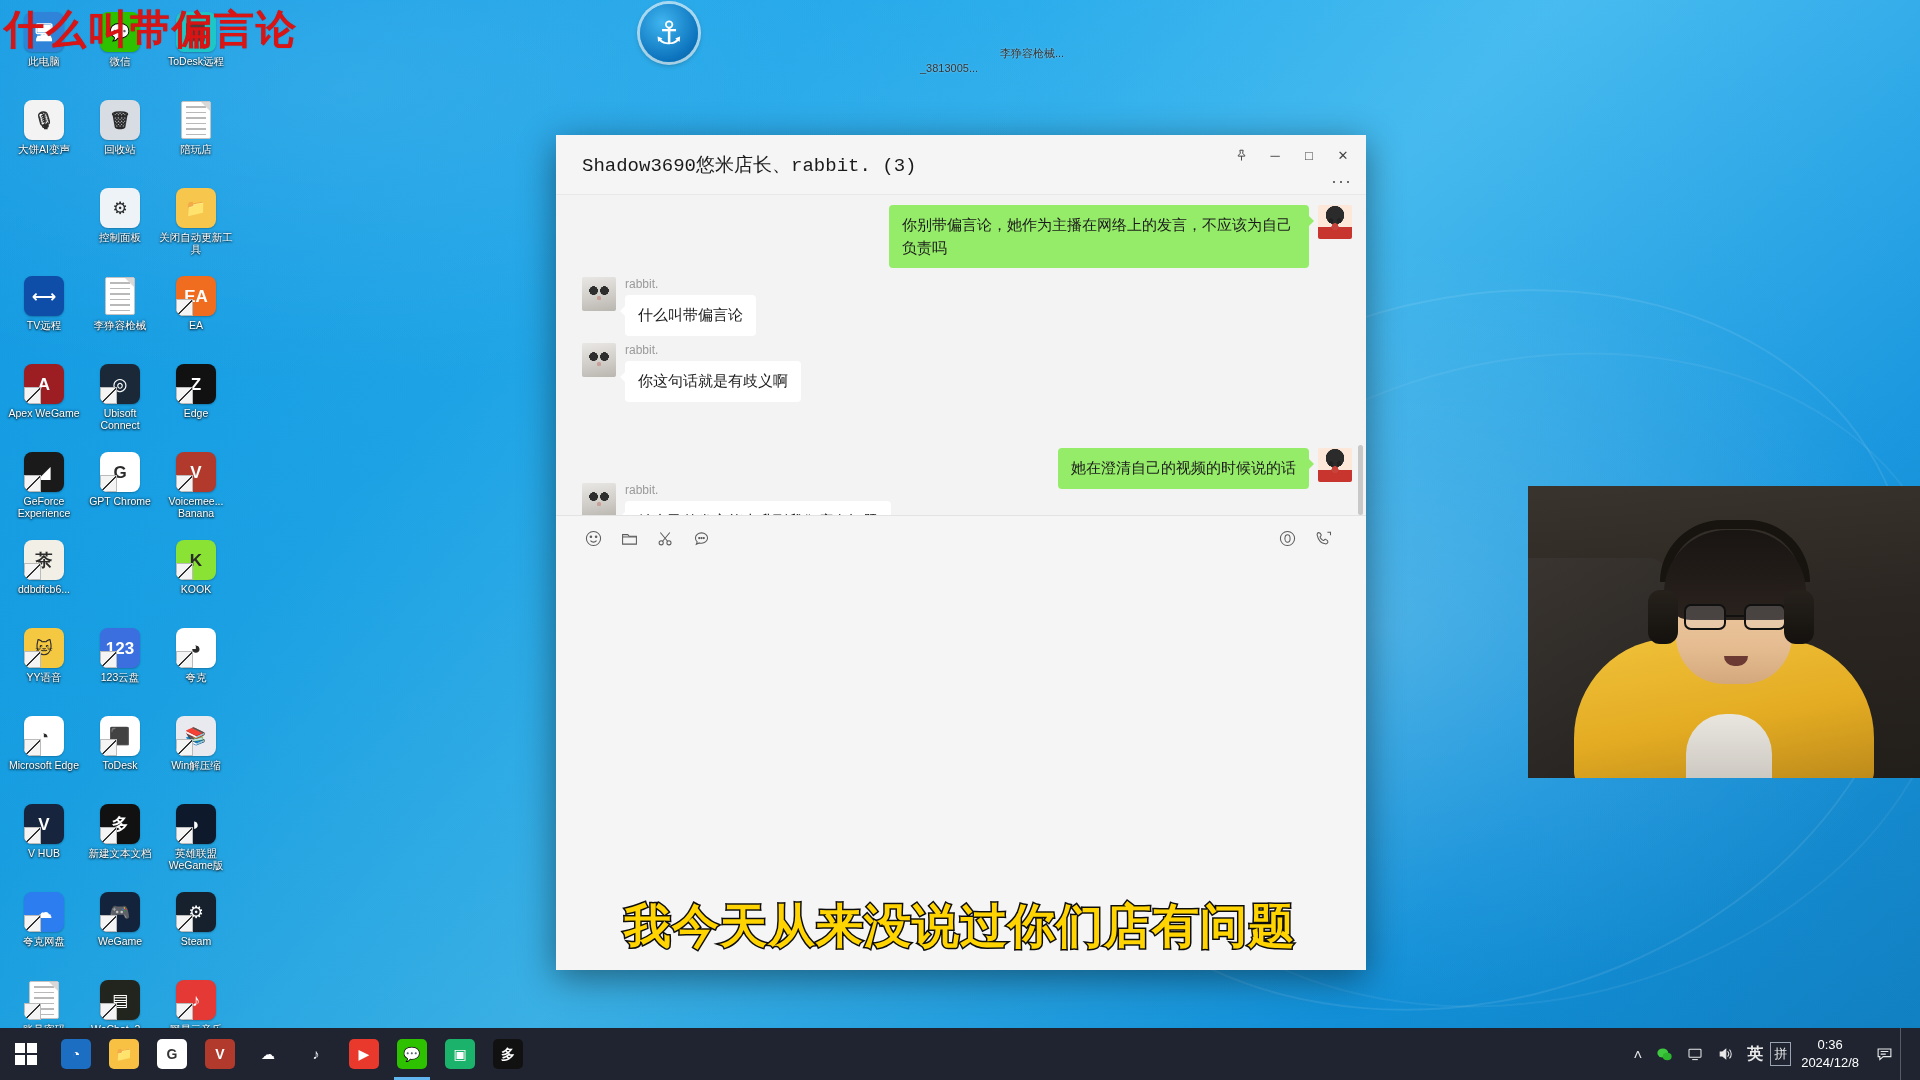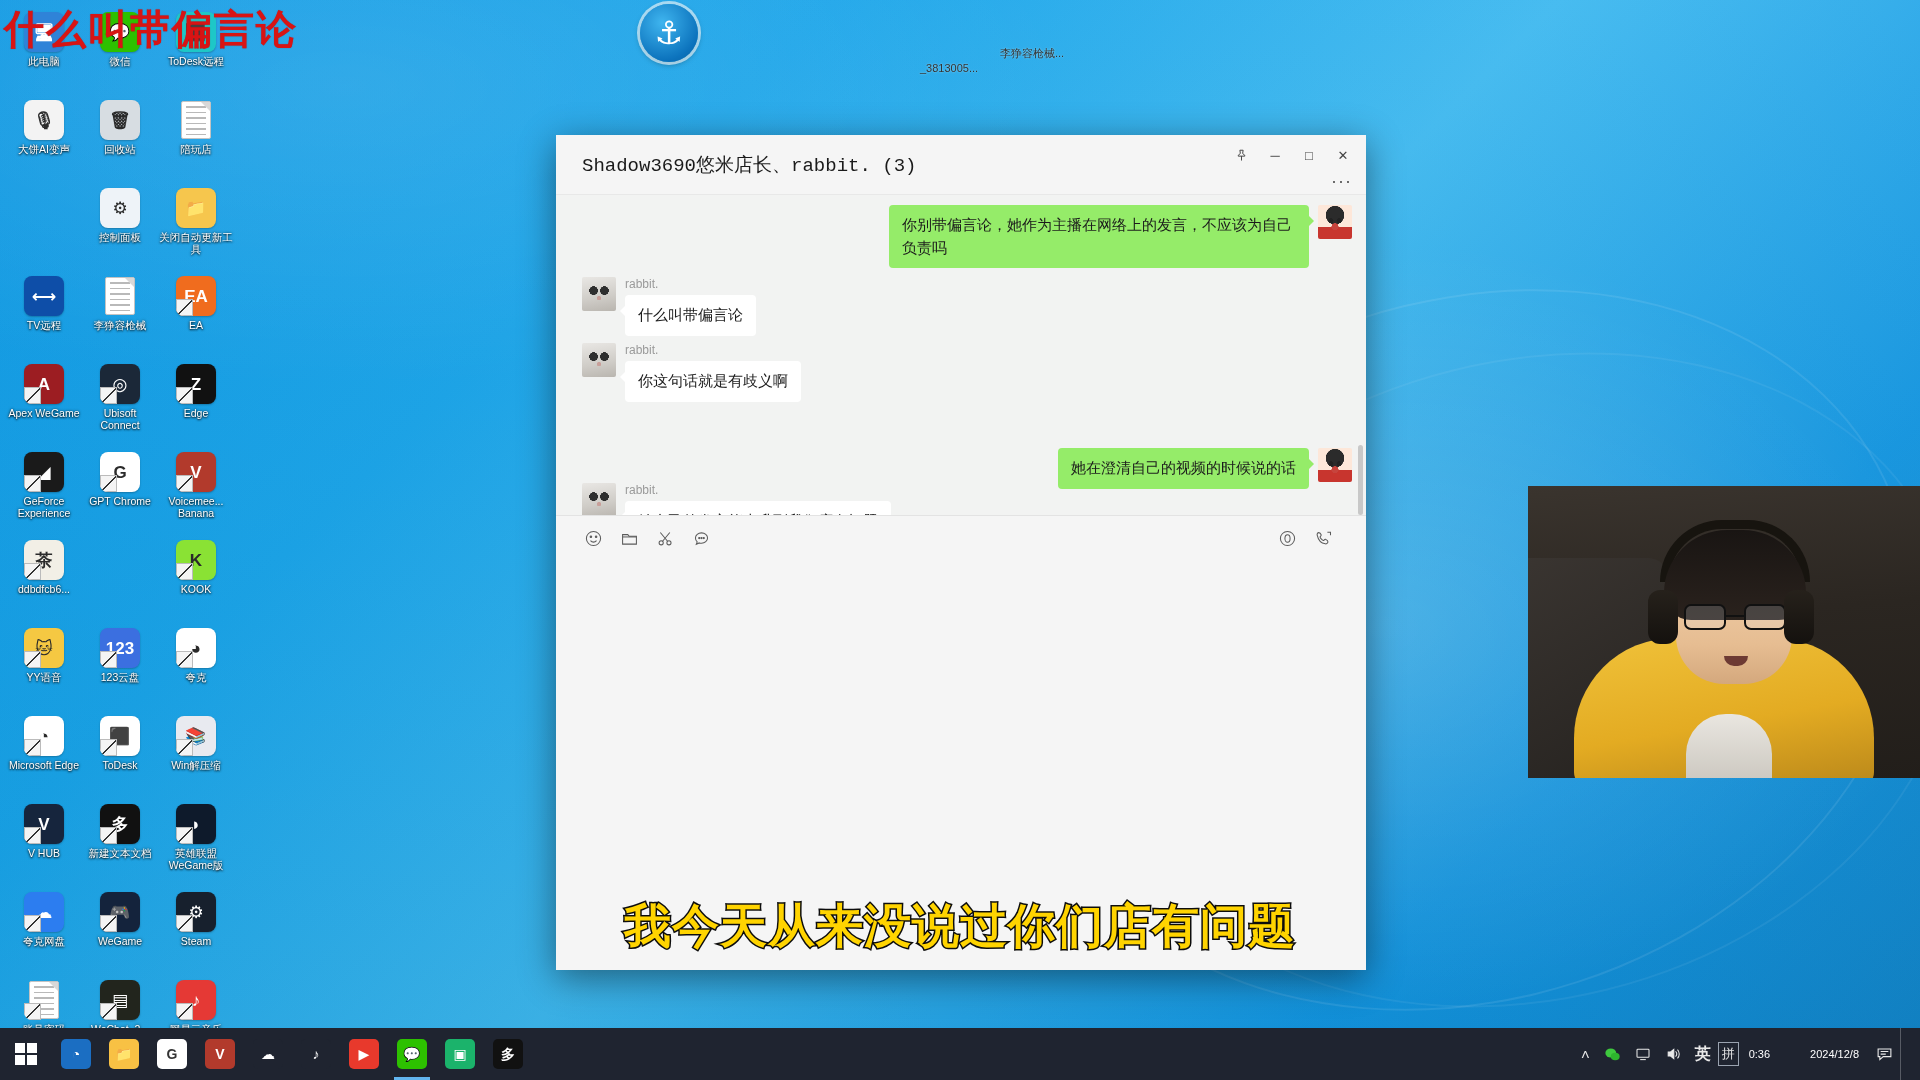--- a/index.html
+++ b/index.html
@@ -383,22 +383,22 @@
   #tray {
     margin-left: auto; display: flex; align-items: center;
     padding-right: 10px; color: #fff;
     height: 52px;
   }
   .tray-icon {
     padding: 0 7px; font-size: 15px; color: #e9e9e9; cursor: pointer;
     display:flex; align-items:center; height:52px;
   }
   #tray-clock {
-    display:flex; flex-direction:row; align-items:center; justify-content:center;
-    font-size: 11px; color:#fff; line-height:1.35; padding: 0 10px; cursor:pointer;gap:40px;
+    display:flex; flex-direction:column; align-items:center; justify-content:center;
+    font-size: 13px; color:#fff; line-height:1.35; padding: 0 10px; cursor:pointer;
   }
   #show-desktop {
     width: 10px; height: 52px; border-left: 1px solid rgba(255,255,255,.25);
     cursor: pointer;
   }
 </style>
 </head>
 <body>
 
 <div class="wallpaper-swoosh"></div>

